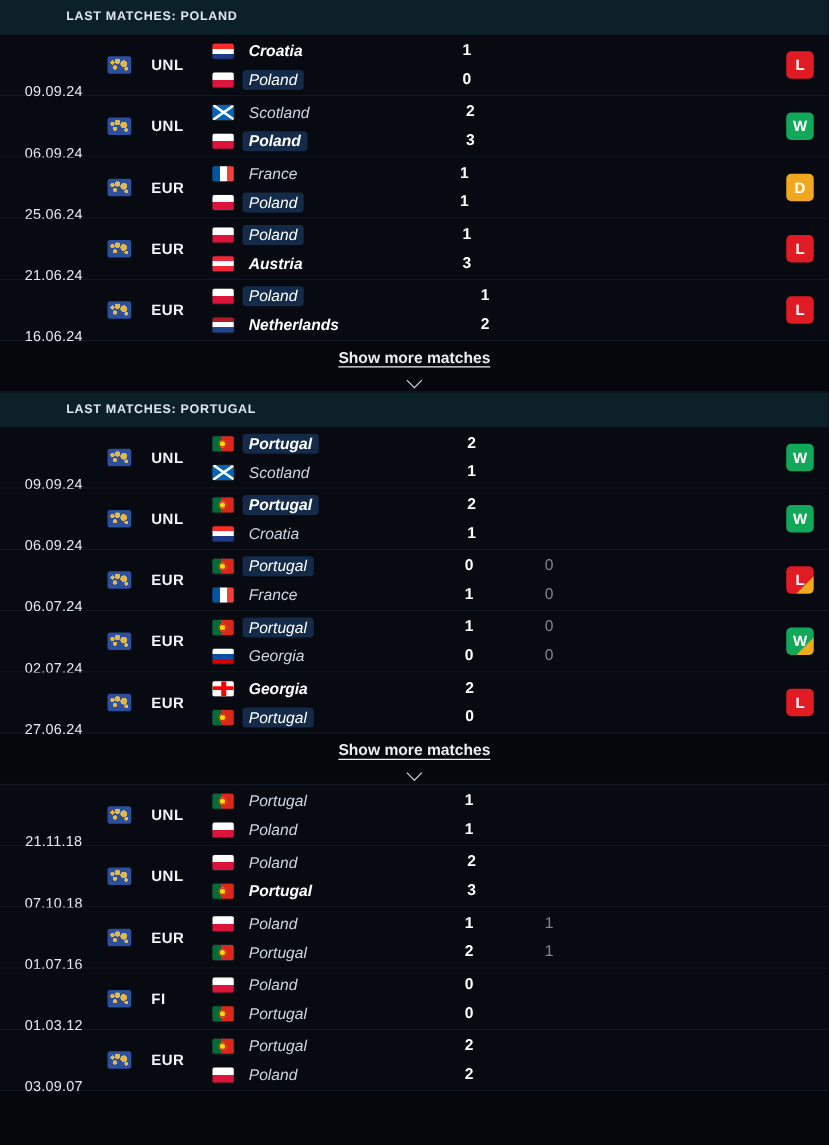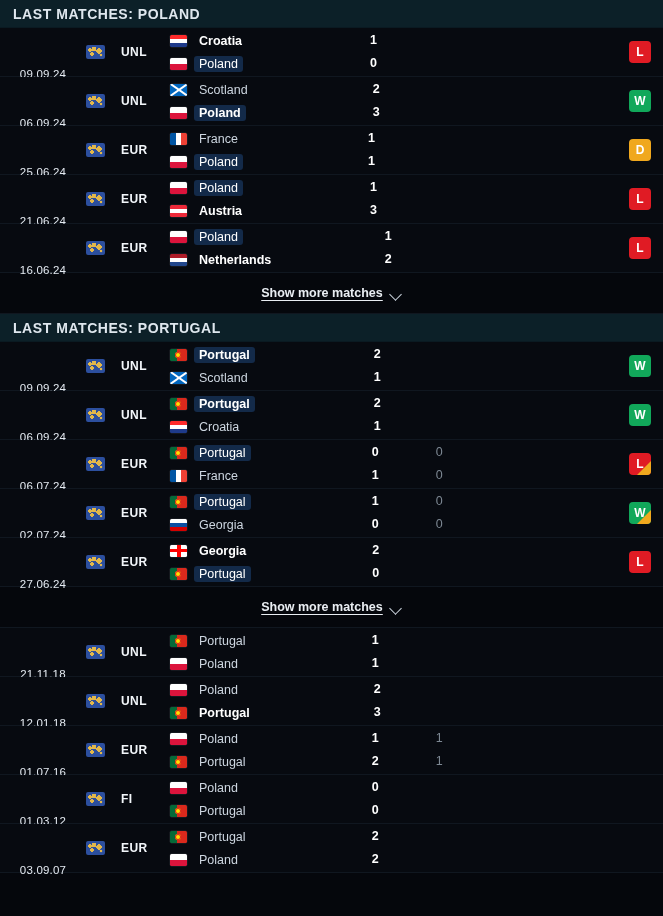--- a/index.html
+++ b/index.html
@@ -15,24 +15,25 @@
   
   .sect-head{
     height:28px;
     background:#0c2028;
     display:flex; align-items:center;
     padding:0 13px;
     box-sizing:border-box;
     border-bottom:1px solid #0a1a22;
   }
   .sect-head .ttl{
-    font-size:14px; font-weight:bold;
+    font-size:10px; font-weight:bold;
     letter-spacing:.55px;
     color:#dfe7ee;
     text-transform:uppercase;
+    margin-left:40px;
   }
 
   
   .row{
     position:relative;
     height:49px;
     display:flex; align-items:center;
     border-bottom:1px solid #101720;
     background:#070a10;
     box-sizing:border-box;
@@ -89,20 +90,21 @@
     position:relative;overflow:hidden;
     box-shadow:0 0 0 .5px rgba(255,255,255,.12);
   }
   .tname{
     font-size:12.5px;
     color:#cdd6e0;
     white-space:nowrap;
     padding:1px 5px;
     border-radius:3px;
     line-height:14px;
+    font-style:italic;
   }
   .tname.bold{font-weight:bold;color:#ffffff;}
   .tname.hl{background:#132a49;color:#ffffff;}
 
   .c-score{
     width:64px; flex:0 0 64px;
     display:flex;flex-direction:column;
     justify-content:center; gap:6px;
     text-align:left;
   }
@@ -142,20 +144,21 @@
   .badge span{position:relative;z-index:2;}
 
   
   .showmore{
     height:40px;
     display:flex;align-items:center;justify-content:center;
     gap:7px;
     background:#05070c;
     border-bottom:1px solid #101720;
     cursor:pointer;
+    flex-direction:column;
   }
   .showmore .lbl{
     font-size:12.5px;font-weight:bold;color:#e9edf2;
     text-decoration:underline;
     text-underline-offset:3px;
   }
   .chev{
     width:12px;height:7px;position:relative;
   }
   .chev:before{
@@ -543,21 +546,21 @@
         <div class="sc">1</div>
       </div>
       <div class="c-score2">
         <div class="sc2"></div>
         <div class="sc2"></div>
       </div>
       <div class="c-spacer"></div>
       <div class="c-badge"></div>
     </div>
     <div class="row">
-      <div class="c-date">12.01.18</div>
+      <div class="c-date">07.10.18</div>
       <div class="c-comp">
         <div class="comp-ico"></div>
         <div class="comp-name">UNL</div>
       </div>
       <div class="c-teams">
         <div class="team">
           <div class="flag f-poland"></div>
           <div class="tname">Poland</div>
         </div>
         <div class="team">

